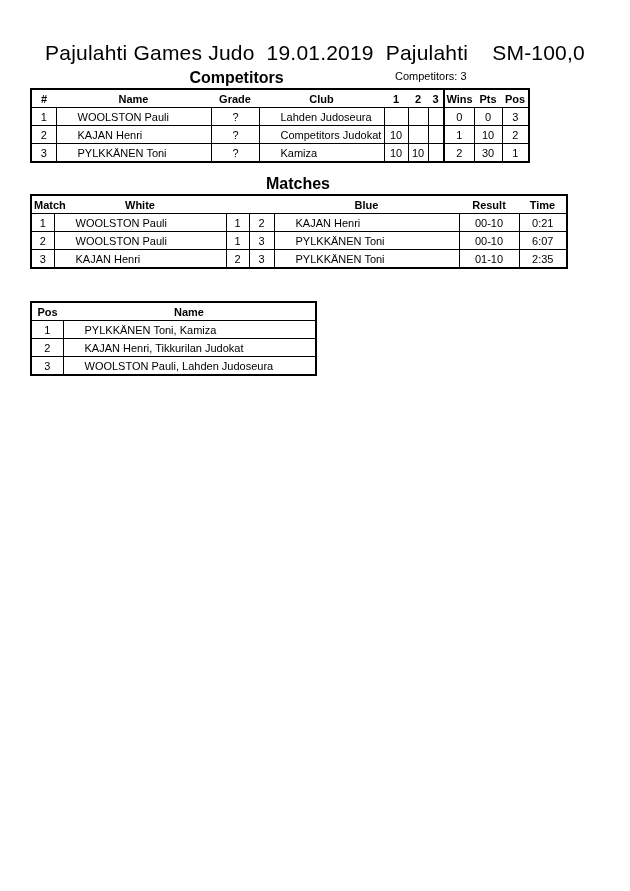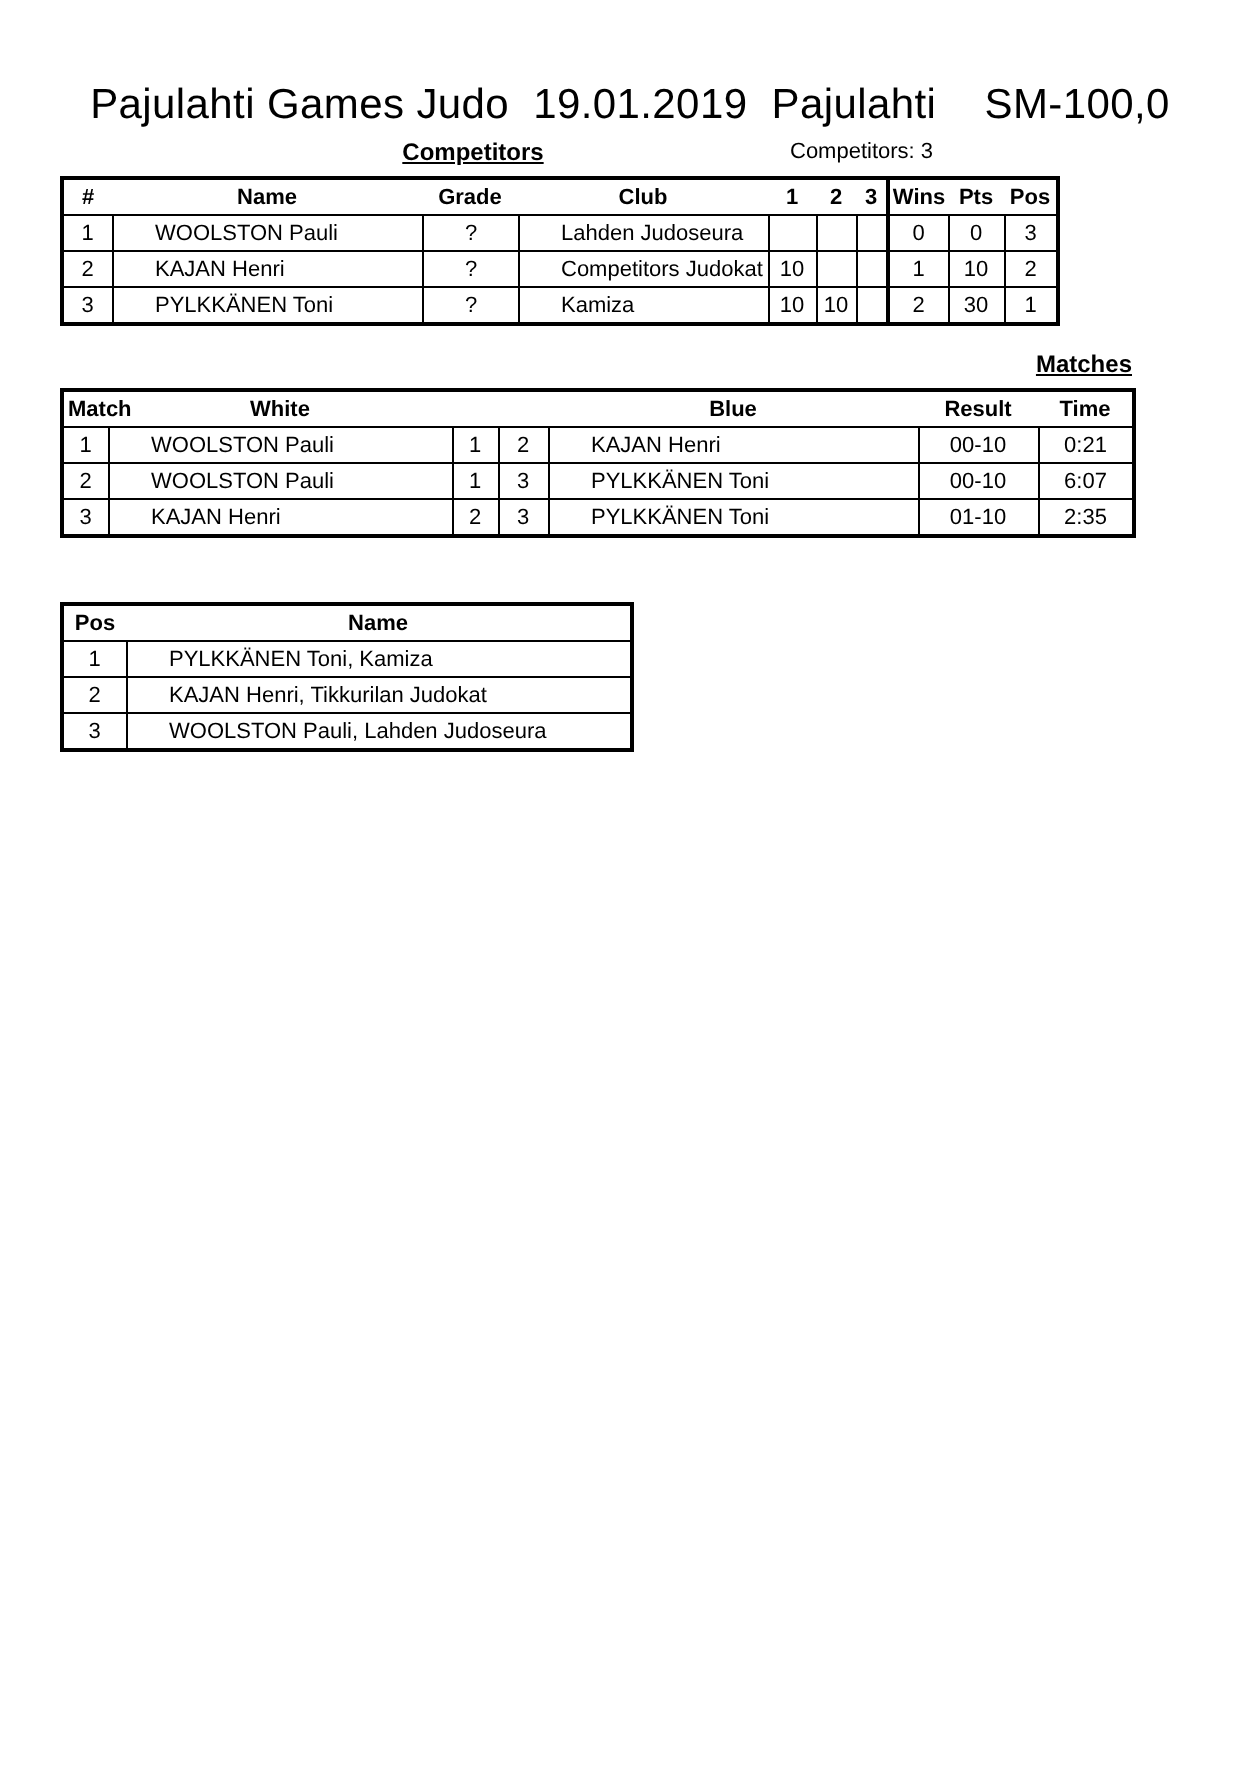--- a/index.html
+++ b/index.html
@@ -4,23 +4,23 @@
 <style>
   html,body { margin:0; padding:0; background:#ffffff; }
   .page {
     position:relative; width:630px; height:891px; background:#ffffff;
     color:#000; font-family:"Liberation Sans", sans-serif; overflow:hidden;
   }
   .title {
     position:absolute; top:41px; left:0; width:630px; text-align:center;
     font-size:21px; font-weight:normal; white-space:pre; letter-spacing:0.2px;
   }
-  .sec-label { position:absolute; font-size:12px; font-weight:bold; text-align:center;text-decoration:underline; }
+  .sec-label { position:absolute; font-size:16px; font-weight:bold; text-align:center; }
   .competitors-label { left:30px; top:69px;  width:413px; }
-  .matches-label     { left:30px; top:175px; width:536px;text-align:right; }
+  .matches-label     { left:30px; top:175px; width:536px; }
   .results-label     { left:30px; top:282px; width:285px; }
   .count {
     position:absolute; top:70px; left:395px; width:200px;
     text-align:left; font-size:11px;
   }
   table {
     position:absolute; border-collapse:collapse; table-layout:fixed;
     font-size:11px; background:#fff; border:2px solid #000;
     font-family:"Liberation Sans", sans-serif;
   }

